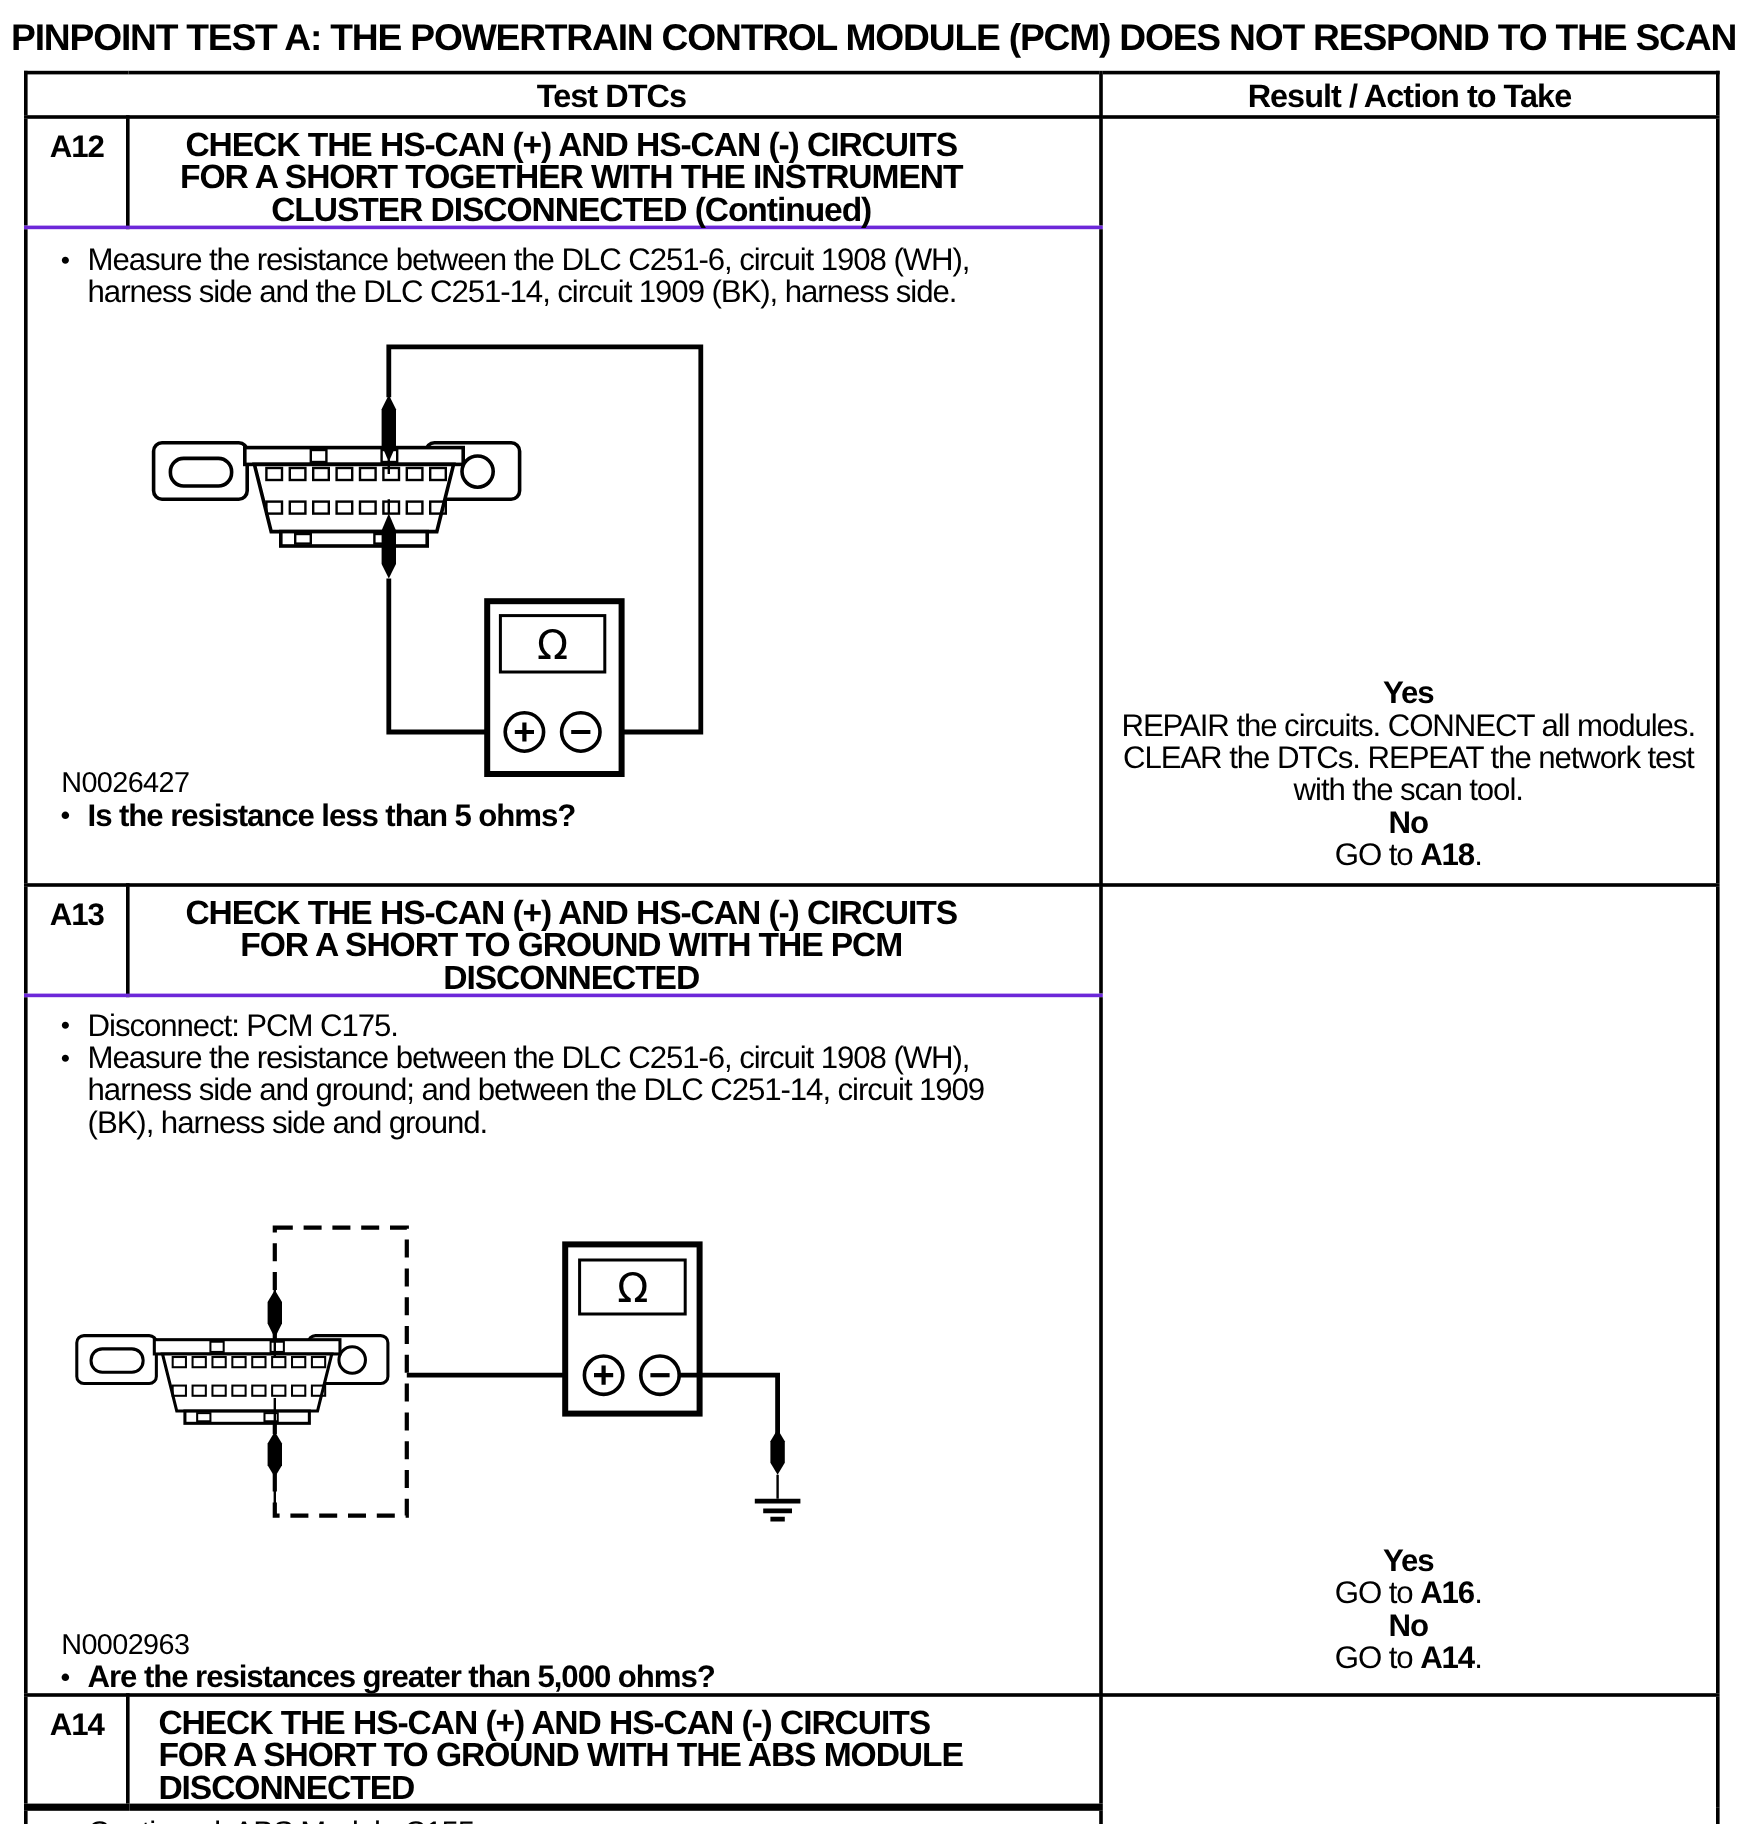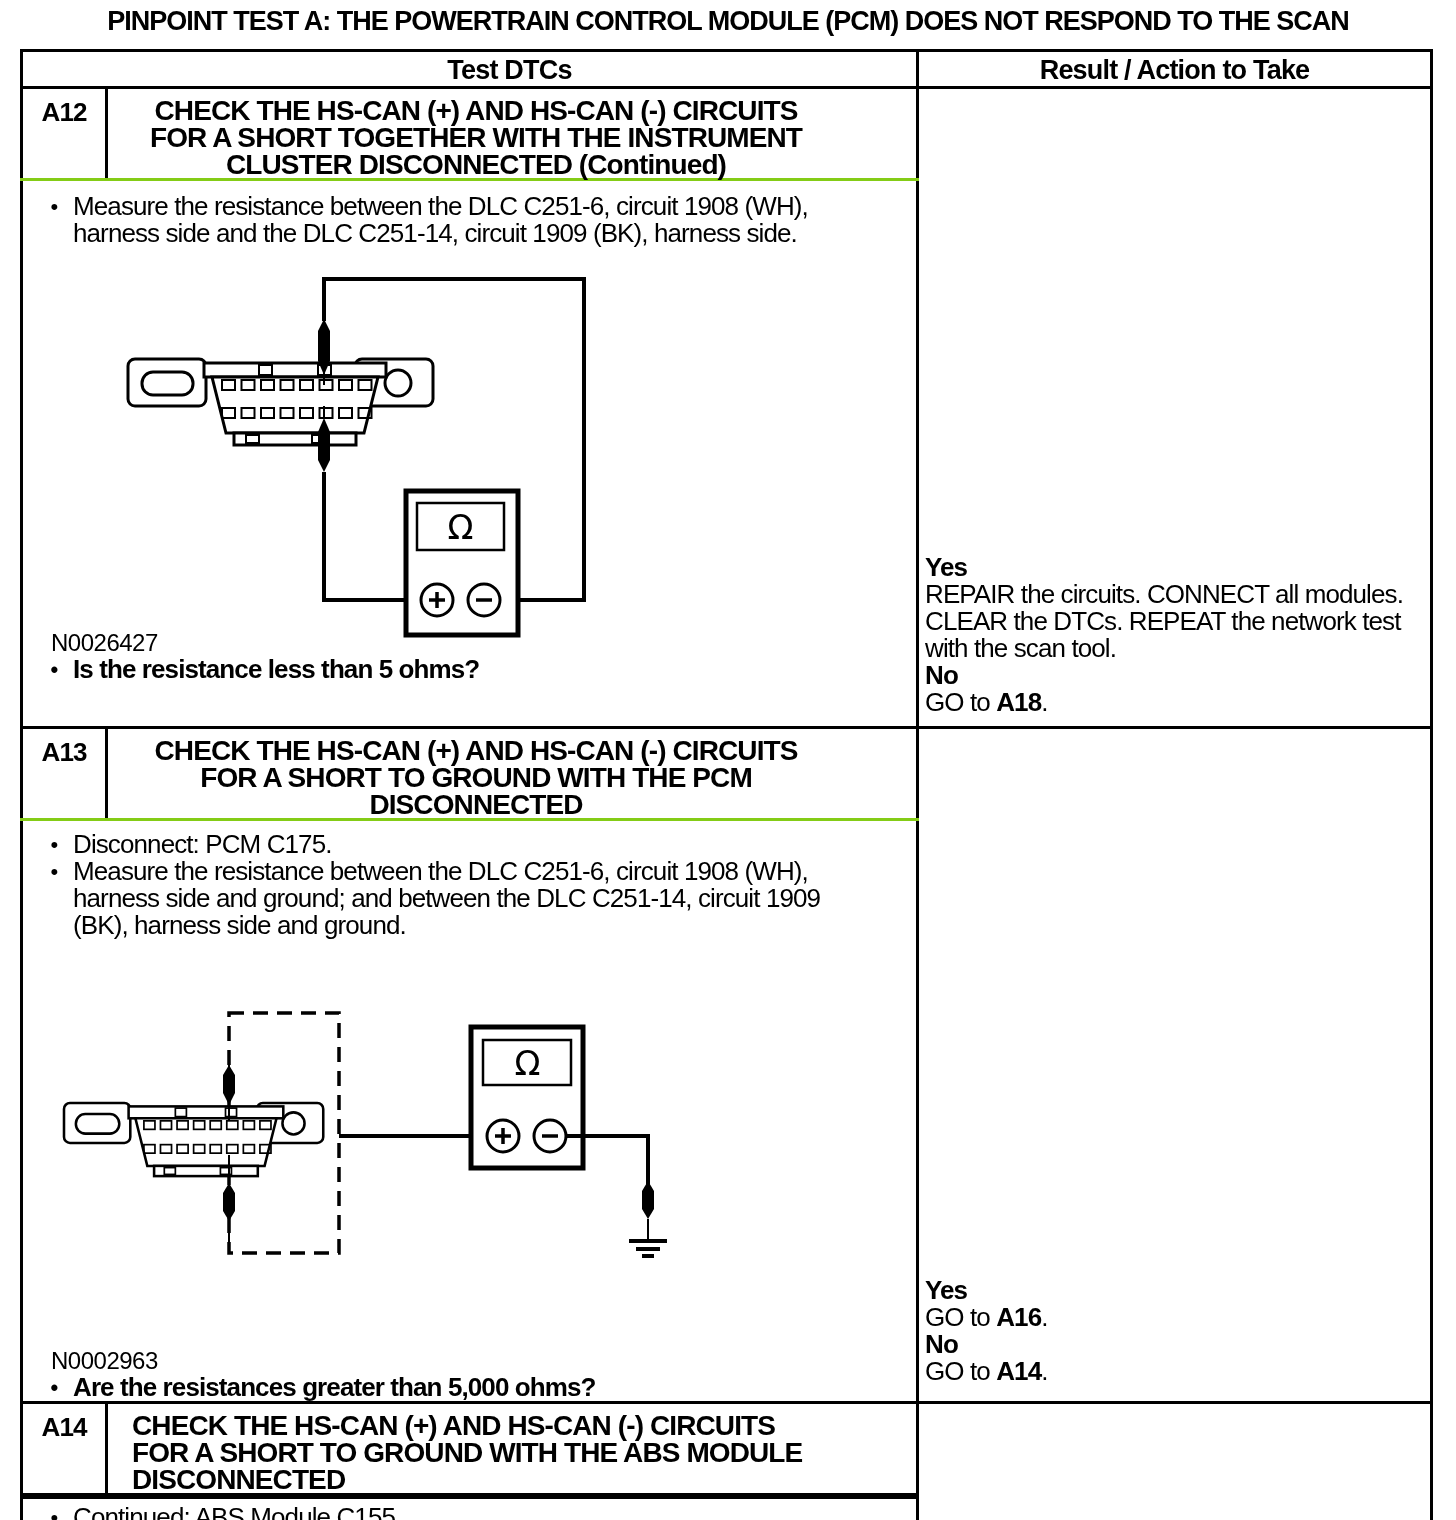--- a/index.html
+++ b/index.html
@@ -4,24 +4,24 @@
 <style>
   * { margin:0; padding:0; box-sizing:border-box; }
   html,body { background:#ffffff; }
   body {
     width:1456px; height:1520px; overflow:hidden;
     font-family:"Liberation Sans", sans-serif;
     color:#000;
     -webkit-font-smoothing:none;
   }
   .doc-title {
-    margin-top:6px;
+    margin-top:16px;
     text-align:center;
     font-weight:bold;
-    font-size:27px;
+    font-size:31px;
     line-height:31px;
     letter-spacing:-1px;
   }
   table.pinpoint {
     border-collapse:collapse;
     table-layout:fixed;
     width:1410px;
     margin:12px 0 0 20px;
     border:3px solid #000;
     border-bottom-width:4px;
@@ -48,21 +48,21 @@
     padding-top:8px;
     border-right:3px solid #000;
   }
   .ttl-cell {
     font-weight:bold;
     font-size:28px;
     line-height:27px;
     letter-spacing:-0.9px;
     padding:8px 96px 0 24px;
   }
-  .u3 { border-bottom:3px solid #84cc16;text-align:center; }   
+  .u3 { border-bottom:3px solid #6d28d9;text-align:center; }   
   .u6 { border-bottom:6px solid #000; }   
   .row-a12-title td { height:90px; }
   .row-a13-title td { height:64px; }
   .row-a14-title td { height:50px; }
   .body-cell {
     font-size:26px;
     line-height:27px;
     letter-spacing:-0.9px;
     padding:0 0 0 12px;
     border-bottom:3px solid #000;
@@ -72,21 +72,21 @@
   .body-a14 { height:36px; border-bottom:none; }
   .res-cell {
     position:relative;
     border-left:3px solid #000;
     border-bottom:3px solid #000;
     font-size:26px;
     line-height:27px;
     letter-spacing:-0.9px;
   }
   .res-a14 { border-bottom:none; }
-  .res-block { position:absolute; left:6px; right:8px; }
+  .res-block { position:absolute; left:6px; right:8px;text-align:center; }
   .res-a12 .res-block { bottom:10px; }
   .res-a13 .res-block { bottom:16px; }
   .bold { font-weight:bold; }
   .res-no { margin-top:0; }
   .bullet-row { display:flex; margin-top:12px; }
   .bullet-row.tight { margin-top:0; }
   .bullet-glyph { width:38px; text-align:center; flex:0 0 38px; font-size:22px; }
   .bullet-text { width:762px; }
   .question-row { font-weight:bold; }
   .q-a12 { margin-top:18px; }

